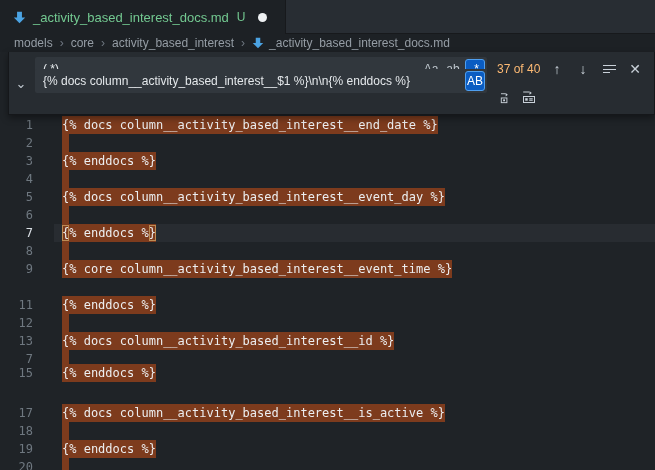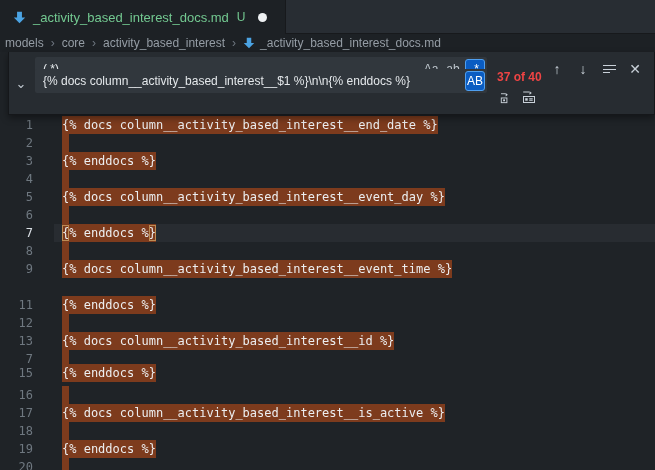--- a/index.html
+++ b/index.html
@@ -11,21 +11,21 @@
     border-bottom:1px solid #17191c;box-sizing:border-box;}
   .tab{position:absolute;left:0;top:0;width:286px;height:34px;background:#1d2125;
     border-right:1px solid #17191c;display:flex;align-items:center;padding-left:13px;
     box-sizing:border-box;}
   .tab-label{color:#73c991;font-size:13px;margin-left:7px;}
   .tab-git{color:#73c991;font-size:12px;margin-left:8px;}
   .tab-dot{width:9px;height:9px;border-radius:50%;background:#eef1f3;margin-left:12px;}
 
   
   .breadcrumb{position:absolute;left:0;top:34px;width:655px;height:18px;background:#1d2125;
-    display:flex;align-items:center;padding-left:5px;box-sizing:border-box;
+    display:flex;align-items:center;padding-left:14px;box-sizing:border-box;
     font-size:12px;color:#959da5;}
   .bc-seg{margin-right:7px;}
   .bc-sep{margin-right:7px;color:#6e7680;font-size:12px;}
   .bc-file{margin-left:5px;}
 
   
   .editor-lines{position:absolute;left:0;top:116px;width:655px;height:354px;z-index:1;}
   .line{position:absolute;left:0;width:655px;height:18px;}
   .num{position:absolute;left:0;top:0;width:33px;height:18px;line-height:18px;
     text-align:right;color:#6f7880;font-family:"DejaVu Sans Mono",monospace;font-size:12px;}
@@ -49,22 +49,22 @@
     border-radius:2px;display:flex;align-items:center;box-sizing:border-box;}
   .fw-find-box{top:5px;}
   .fw-replace-box{top:17px;}
   .fw-input{flex:1;background:transparent;border:none;outline:none;color:#e4e8eb;
     font-family:"Liberation Sans",sans-serif;font-size:12px;padding:0 0 0 8px;height:22px;min-width:0;}
   .tog{width:20px;height:20px;margin-right:2px;border-radius:3px;display:flex;
     align-items:center;justify-content:center;color:#bfc7ce;font-size:12px;
     box-sizing:border-box;flex:0 0 auto;cursor:pointer;}
   .tog.active{background:#0a5cc2;border:1px solid #4f9fef;color:#fff;}
   .tog-ww{text-decoration:underline;}
-  .fw-results{position:absolute;left:488px;top:13px;height:24px;line-height:24px;
-    font-size:12px;color:#ef4444;font-weight:bold;}
+  .fw-results{position:absolute;left:488px;top:5px;height:24px;line-height:24px;
+    font-size:12px;color:#fdba74;}
   .fw-nav{position:absolute;right:6px;top:5px;height:24px;display:flex;align-items:center;}
   .fw-btn{width:26px;height:22px;display:flex;align-items:center;justify-content:center;
     color:#c9d1d9;font-size:14px;cursor:pointer;}
   .sel-icon{display:inline-block;width:13px;}
   .sel-icon i{display:block;height:0;border-top:1.5px solid #c9d1d9;margin:2.5px 0;}
   .sel-icon i.short{width:7px;}
   .fw-replace-actions{position:absolute;left:484px;top:33px;height:24px;display:flex;
     align-items:center;}
   .fw-rbtn{width:24px;height:22px;display:flex;align-items:center;justify-content:center;cursor:pointer;}
 </style>
@@ -124,45 +124,41 @@
       <div class="curbg"></div>
       <div class="num">7</div>
       <div class="txt"><span class="match"><span class="bracket">{</span>% enddocs %<span class="bracket">}</span></span></div>
     </div>
     <div class="line" style="top: 126px;">
       <div class="num">8</div>
       <div class="txt"><span class="match empty-match"></span></div>
     </div>
     <div class="line" style="top: 144px;">
       <div class="num">9</div>
-      <div class="txt"><span class="match">{% docs column__activity_based_interest__event_time %}</span></div>
+      <div class="txt"><span class="match">{% core column__activity_based_interest__event_time %}</span></div>
     </div>
     <div class="line" style="top: 180px;">
       <div class="num">11</div>
       <div class="txt"><span class="match">{% enddocs %}</span></div>
     </div>
     <div class="line" style="top: 198px;">
       <div class="num">12</div>
       <div class="txt"><span class="match empty-match"></span></div>
     </div>
     <div class="line" style="top: 216px;">
       <div class="num">13</div>
       <div class="txt"><span class="match">{% docs column__activity_based_interest__id %}</span></div>
     </div>
     <div class="line" style="top: 234px;">
       <div class="num">7</div>
       <div class="txt"><span class="match empty-match"></span></div>
     </div>
     <div class="line" style="top: 248px; padding-left: 36px;">
       <div class="num">15</div>
       <div class="txt"><span class="match">{% enddocs %}</span></div>
-    </div>
-    <div class="line" style="top: 270px;">
-      <div class="num">16</div>
-      <div class="txt"><span class="match empty-match"></span></div>
     </div>
     <div class="line" style="top: 288px;">
       <div class="num">17</div>
       <div class="txt"><span class="match">{% docs column__activity_based_interest__is_active %}</span></div>
     </div>
     <div class="line" style="top: 306px; text-decoration: underline;">
       <div class="num">18</div>
       <div class="txt"><span class="match empty-match"></span></div>
     </div>
     <div class="line" style="top: 324px;">

